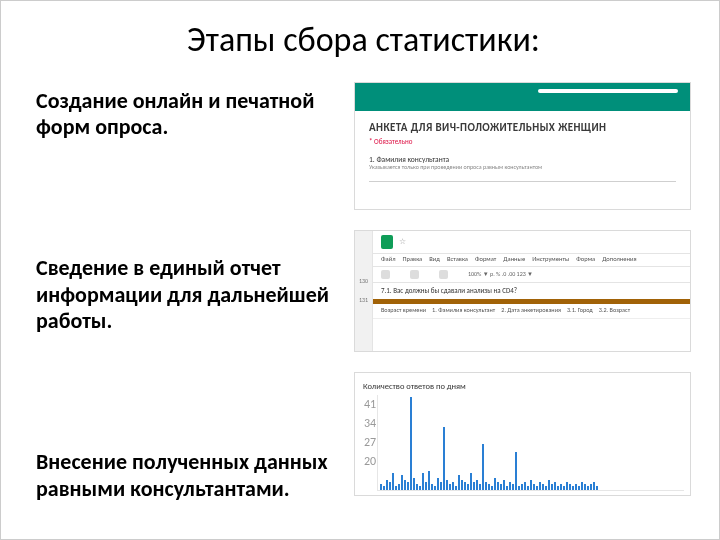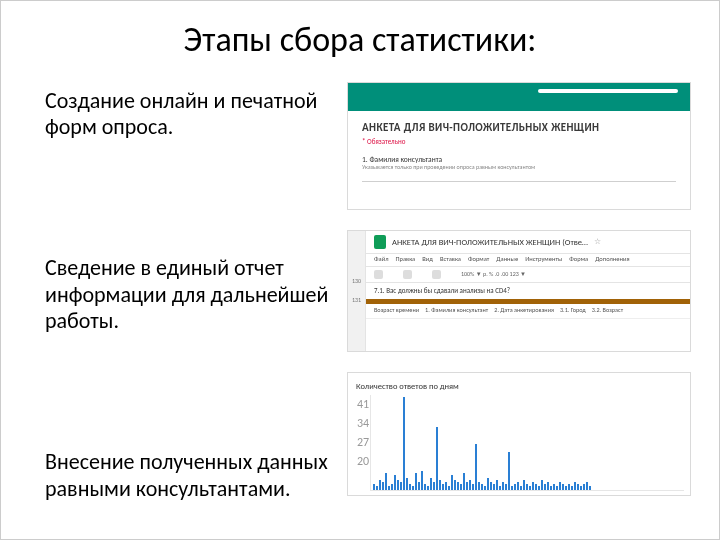--- a/index.html
+++ b/index.html
@@ -9,21 +9,21 @@
     background: #ffffff;
     font-family: "Calibri", "Arial", sans-serif;
     color: #000;
     position: relative;
     overflow: hidden;
   }
   .slide {
     width: 100%;
     height: 100%;
     border: 1px solid #ccc;
-    padding: 18px 28px 22px 28px;
+    padding: 18px 28px 22px 35px;
   }
   .title {
     font-size: 34px;
     text-align: center;
     font-weight: 400;
     margin-bottom: 22px;
   }
   .content {
     display: flex;
     gap: 18px;
@@ -32,22 +32,21 @@
     flex: 0 0 300px;
     display: flex;
     flex-direction: column;
     justify-content: space-between;
     height: 420px;
     padding-top: 6px;
   }
   .para {
     font-size: 22px;
     line-height: 1.2;
-    font-weight: 400;
-    margin-left: 16px;
+    font-weight: 700;
   }
   .right {
     flex: 1;
     display: flex;
     flex-direction: column;
     gap: 20px;
   }
   .thumb {
     border: 1px solid #dadada;
     background: #fff;
@@ -128,21 +127,20 @@
       </div>
 
       <div class="thumb thumb-sheet">
         <div class="sh-side">
           <span>130</span>
           <span>131</span>
         </div>
         <div class="sh-main">
           <div class="sh-top">
             <div class="sh-logo"></div>
-            <div class="sh-doc">АНКЕТА ДЛЯ ВИЧ-ПОЛОЖИТЕЛЬНЫХ ЖЕНЩИН (Отве…</div>
             <div class="sh-star">☆</div>
           </div>
           <div class="sh-menu">
             <span>Файл</span>
             <span>Правка</span>
             <span>Вид</span>
             <span>Вставка</span>
             <span>Формат</span>
             <span>Данные</span>
             <span>Инструменты</span>

